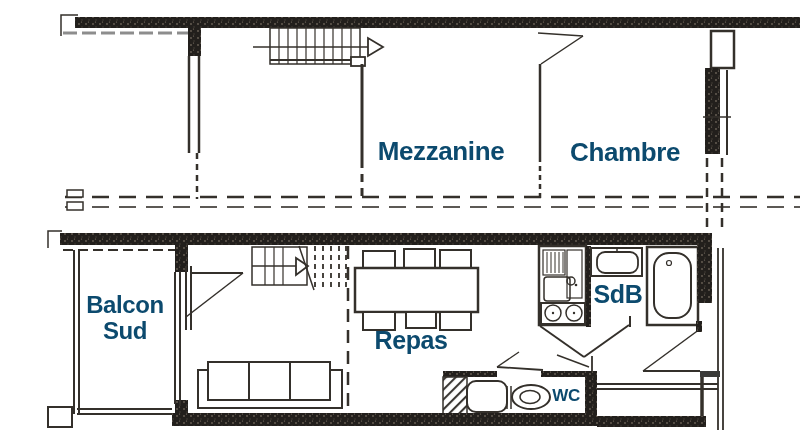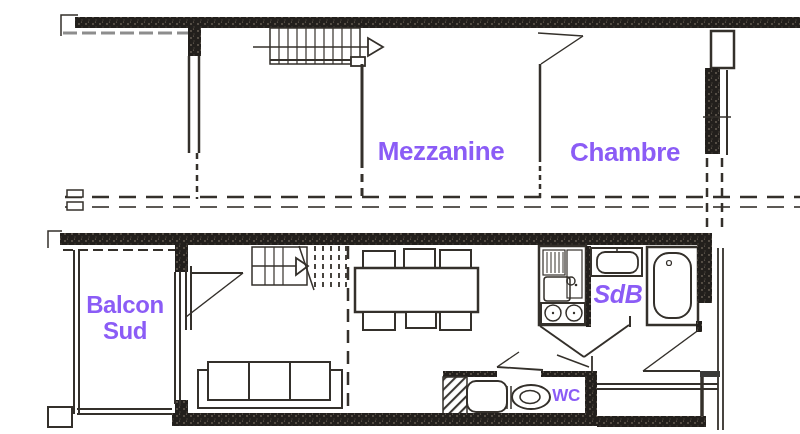--- a/index.html
+++ b/index.html
@@ -3,29 +3,29 @@
 <meta charset="utf-8">
 <style>
   html,body{margin:0;padding:0;background:#ffffff;}
   .plan{
     position:relative;width:800px;height:434px;background:#ffffff;overflow:hidden;
     font-family:"Liberation Sans","DejaVu Sans",sans-serif;
   }
   .plan svg{position:absolute;left:0;top:0;}
   .room-label{
     position:absolute;transform:translate(-50%,-50%);
-    font-weight:bold;color:#8b5cf6;letter-spacing:-0.4px;
+    font-weight:bold;color:#0c4a6e;letter-spacing:-0.4px;
     white-space:nowrap;text-align:center;line-height:1.08;
   }
   .lbl-mezzanine{left:441px;top:151px;font-size:26px;}
   .lbl-chambre{left:625px;top:152px;font-size:26px;}
   .lbl-balcon{left:125px;top:318px;font-size:24px;}
   .lbl-sejour{left:257px;top:340px;font-size:25px;}
   .lbl-repas{left:411px;top:340px;font-size:25px;}
-  .lbl-sdb{left:618px;top:294px;font-size:25px;font-style:italic;}
+  .lbl-sdb{left:618px;top:294px;font-size:25px;}
   .lbl-wc{left:566px;top:396px;font-size:17px;}
 </style>
 </head>
 <body>
 
 <div class="plan">
 
 <svg width="800" height="434" viewBox="0 0 800 434">
   <defs>
     <pattern id="speckle" width="7" height="7" patternUnits="userSpaceOnUse">
@@ -250,15 +250,16 @@
     </g>
   </g>
 </svg>
 
   <div class="room-label lbl-mezzanine">Mezzanine</div>
   <div class="room-label lbl-balcon">
     <span>Balcon</span><br>
     <span>Sud</span>
   </div>
   <div class="room-label lbl-chambre">Chambre</div>
+  <div class="room-label lbl-repas">Repas</div>
   <div class="room-label lbl-sdb">SdB</div>
   <div class="room-label lbl-wc">WC</div>
 </div>
 
 </body></html>

